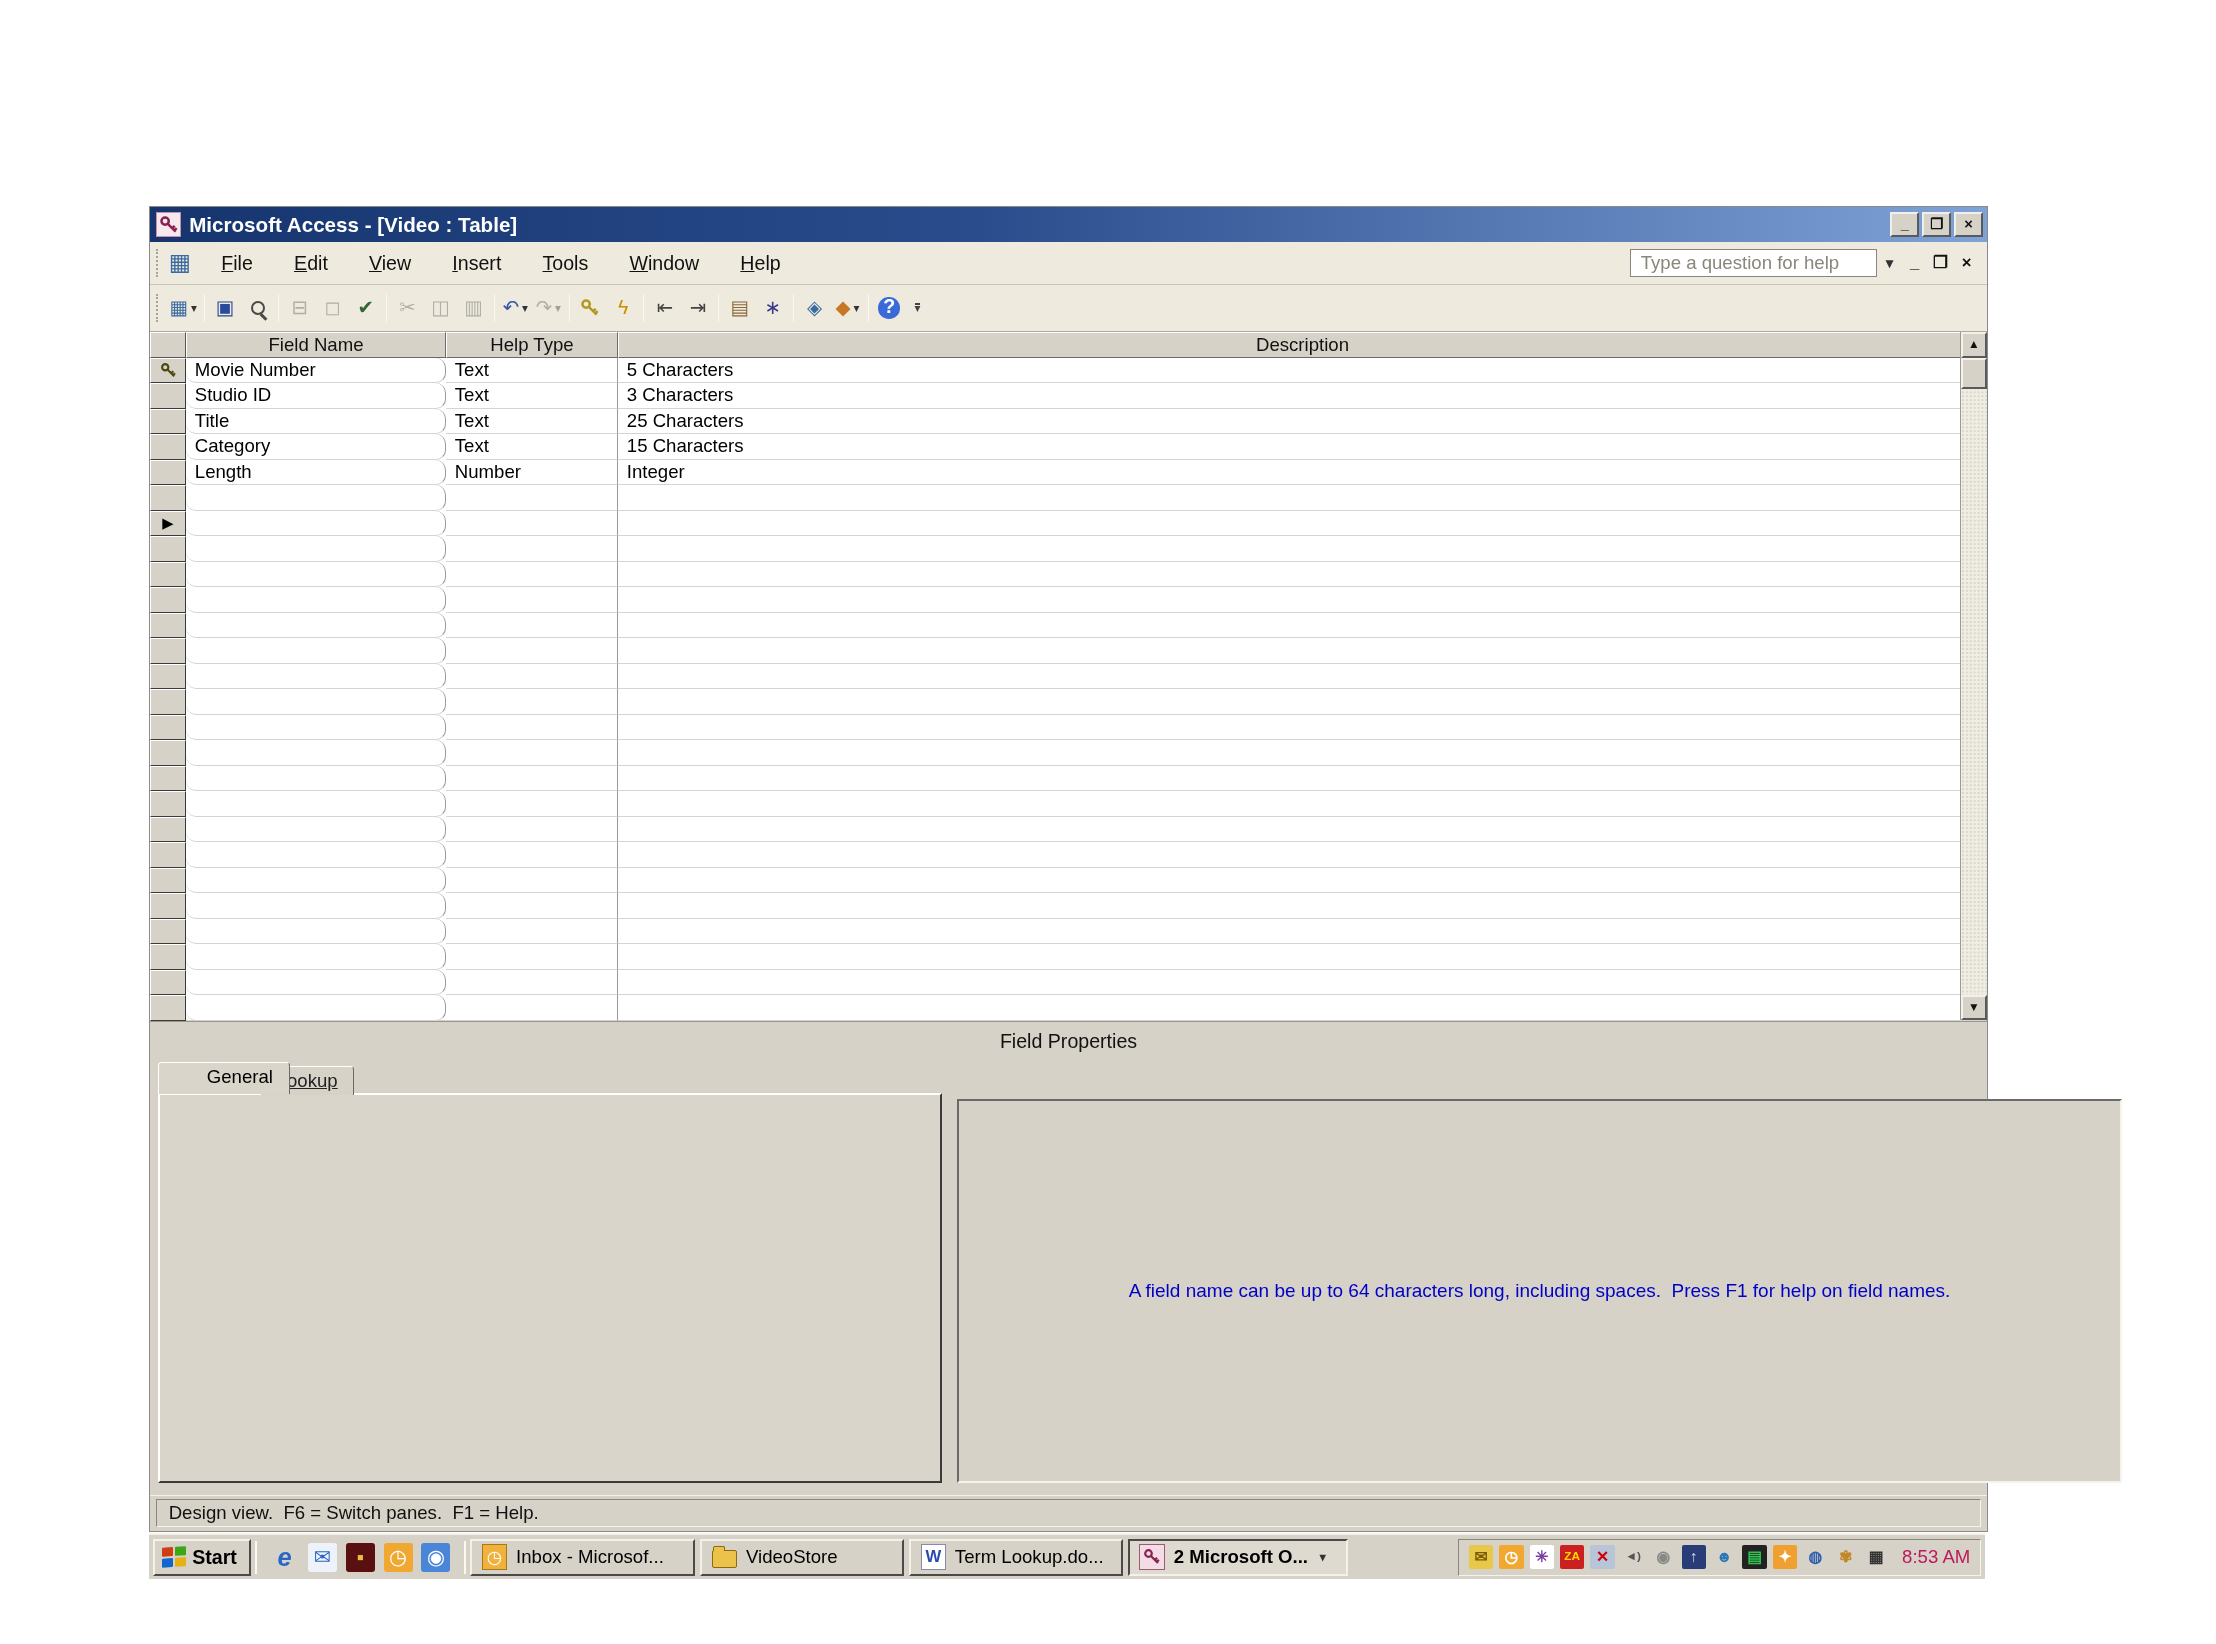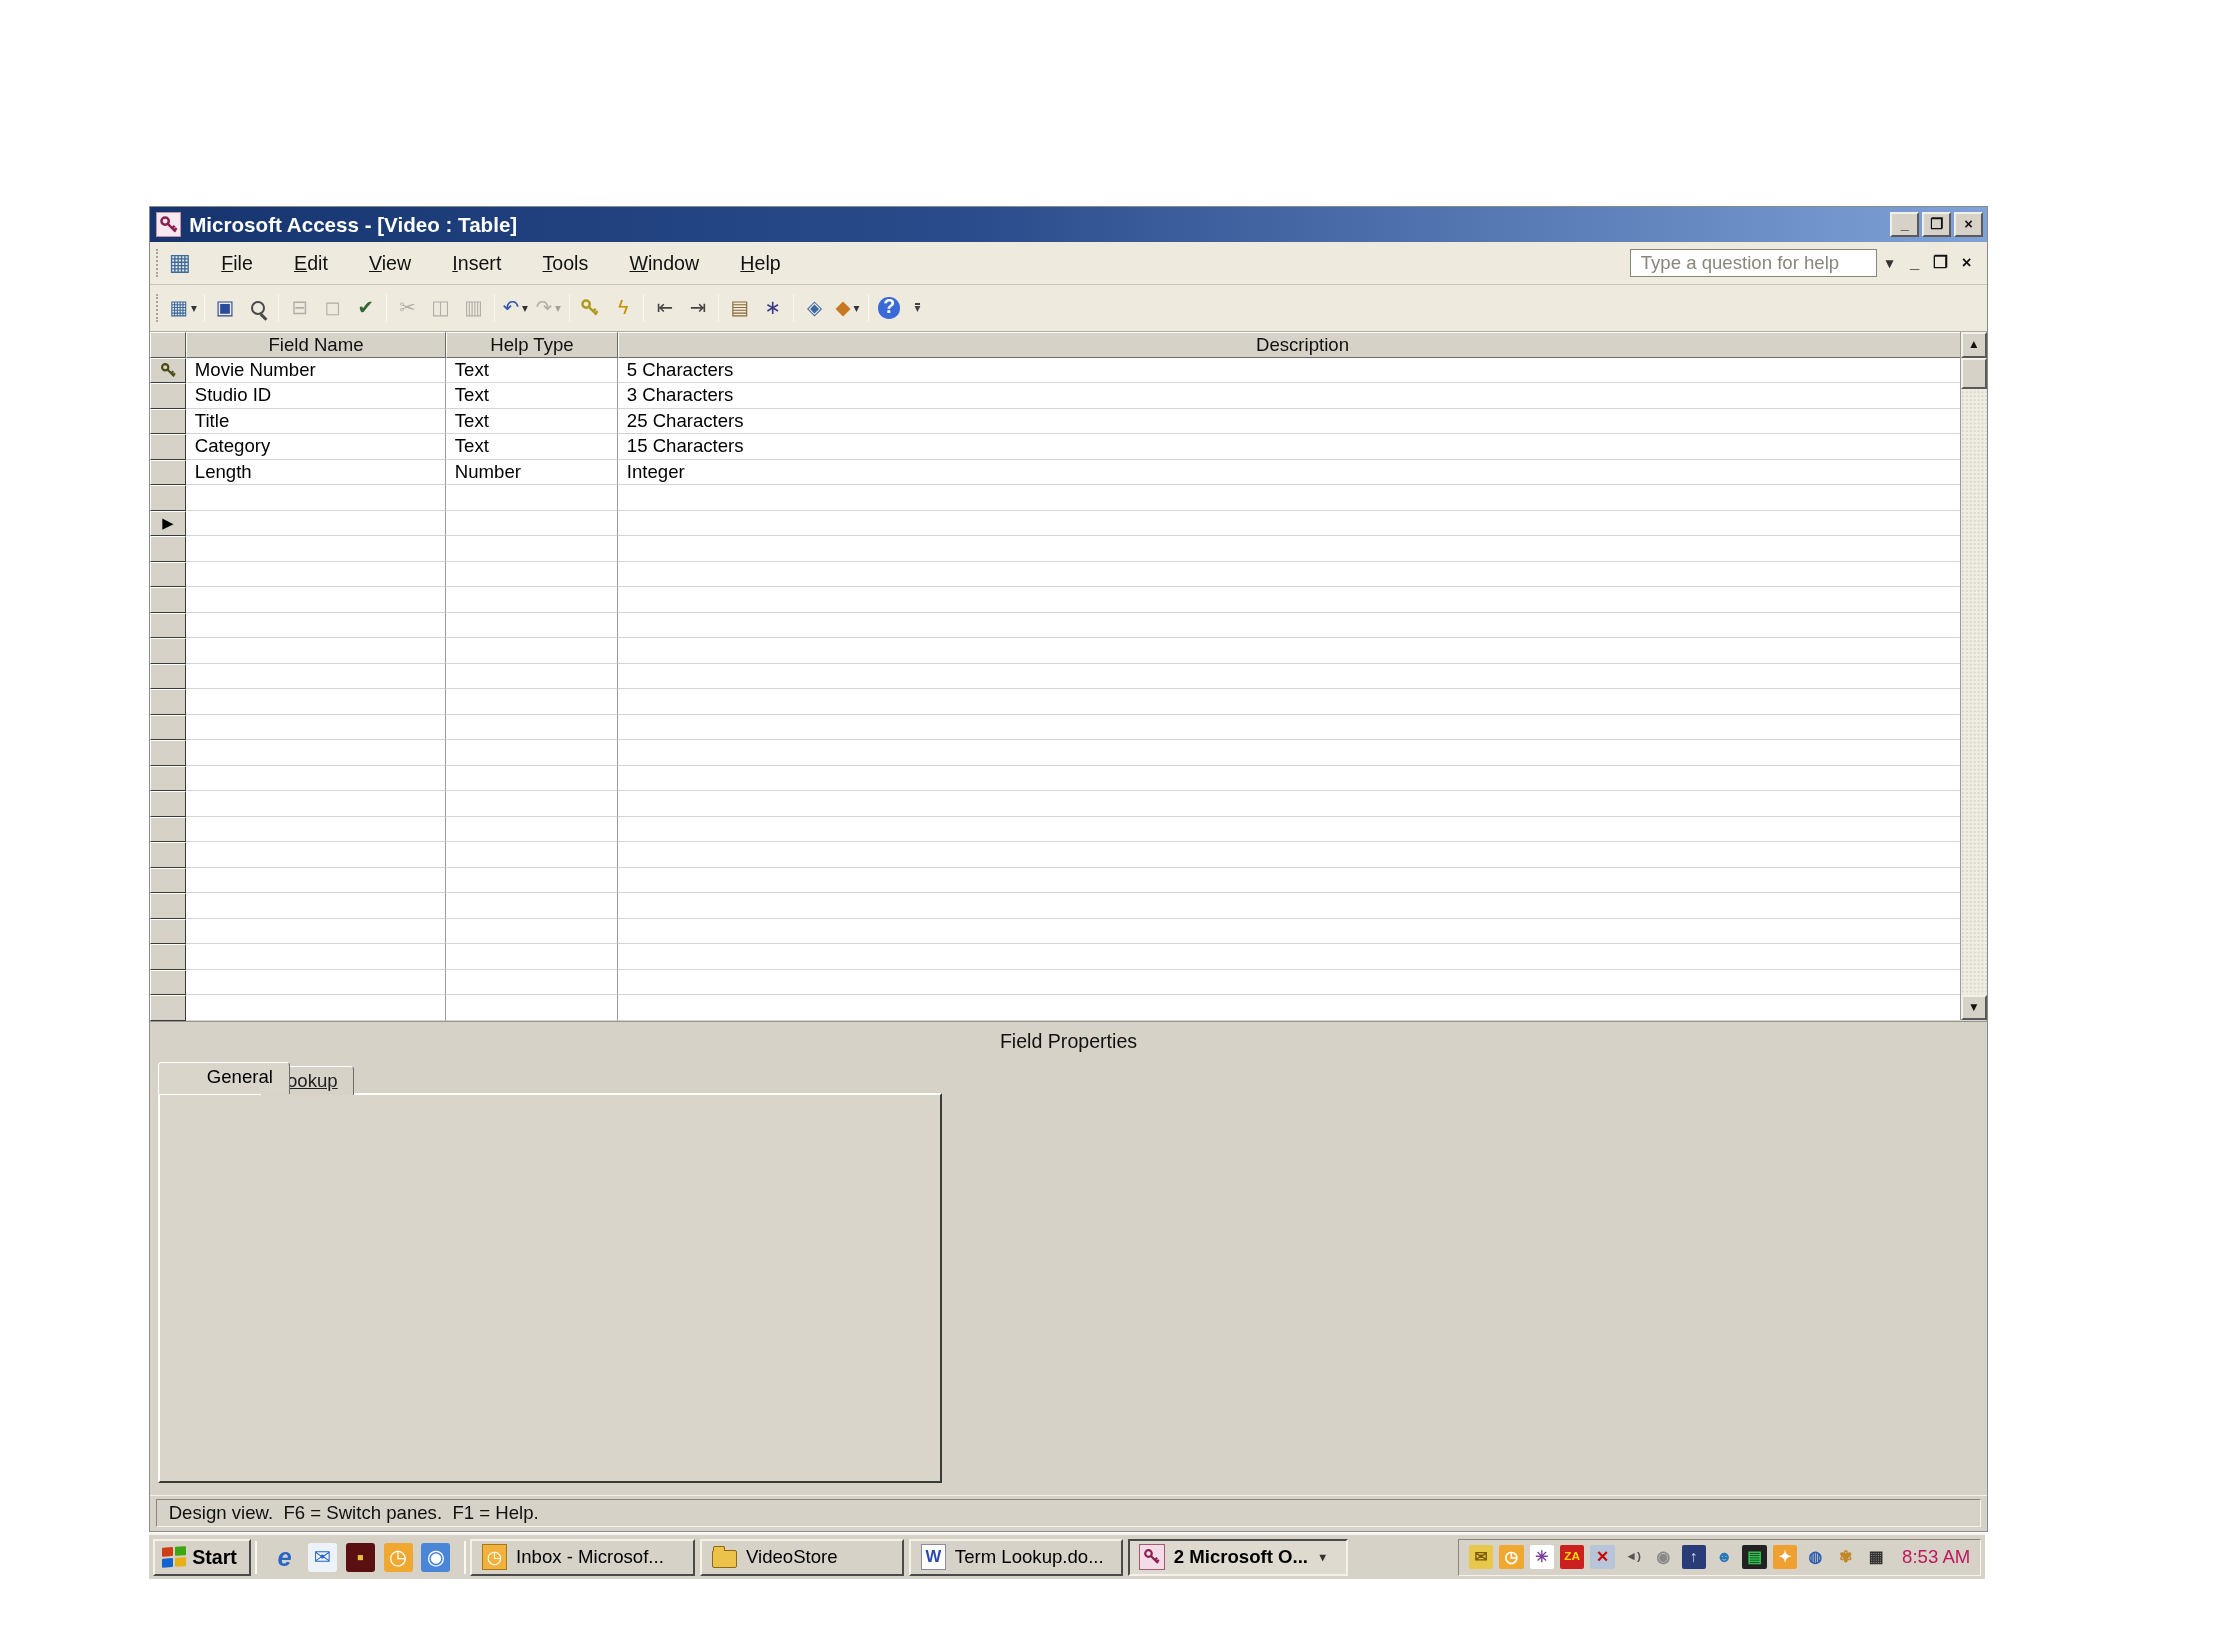--- a/index.html
+++ b/index.html
@@ -59,21 +59,21 @@
               border-right:1px solid #6a6a6a; border-bottom:1px solid #6a6a6a;
               font-size:18.6px; text-align:center; line-height:23.5px; color:#111; }
   .hdr-field { width:260px; } .hdr-type { width:172px; } .hdr-desc { flex:1; }
   .grid-row { display:flex; height:25.5px; }
   .row-selector { width:36px; background:#d6d2c8; border-top:1px solid #fff; border-left:1px solid #fff;
                   border-right:1px solid #3a3a3a; border-bottom:1px solid #3a3a3a;
                   display:flex; align-items:center; justify-content:center; }
   .cur-arrow { font-size:14.7px; color:#000; line-height:1; }
   .grid-cell { border-right:1px solid #9a9a9a; border-bottom:1px solid #d4d4d4;
                font-size:18.6px; color:#000; padding-left:8.8px; line-height:23.5px; white-space:nowrap; overflow:hidden; }
-  .cell-field { width:260px; } .cell-type { width:172px; } .cell-desc { flex:1; }
+  .cell-field { width:260px;border-radius:10px; } .cell-type { width:172px; } .cell-desc { flex:1; }
   .vscroll { position:absolute; right:0; top:0; width:27.4px; height:688px;
              background-color:#f0ede3;
              background-image:radial-gradient(#d9d5c9 26%, transparent 27%); background-size:3.9px 3.9px;
              border-left:1px solid #9a9a9a; }
   .vs-btn { width:100%; height:25.5px; background:#d6d2c8;
             border-top:2px solid #f4f1e8; border-left:2px solid #f4f1e8;
             border-right:2px solid #5a5a5a; border-bottom:2px solid #5a5a5a;
             font-size:11.8px; text-align:center; line-height:21.6px; color:#111; }
   .vs-down { position:absolute; bottom:0; }
   .vs-thumb { width:100%; height:31px; background:#d6d2c8;
@@ -443,20 +443,23 @@
         <div class="vs-thumb"></div>
         <div class="vs-btn vs-down">▼</div>
       </div>
     </div>
 
     <div class="fp-divider">Field Properties</div>
     <div class="fp-pane">
       <div class="tab tab-general">General</div>
       <div class="tab tab-lookup">Lookup</div>
       <div class="well left-well"></div>
+      <div class="well right-well">
+        <div class="help-text" id="help-text" style="color: rgb(0, 0, 200);">A field name can be up to 64 characters long, including spaces.  Press F1 for help on field names.</div>
+      </div>
     </div>
 
     <div class="statusbar">
       <div class="status-panel">Design view.  F6 = Switch panes.  F1 = Help.</div>
     </div>
   </div>
 
   <div class="taskbar">
     <div class="start-button raised">
       <span class="win-flag" id="win-flag">

